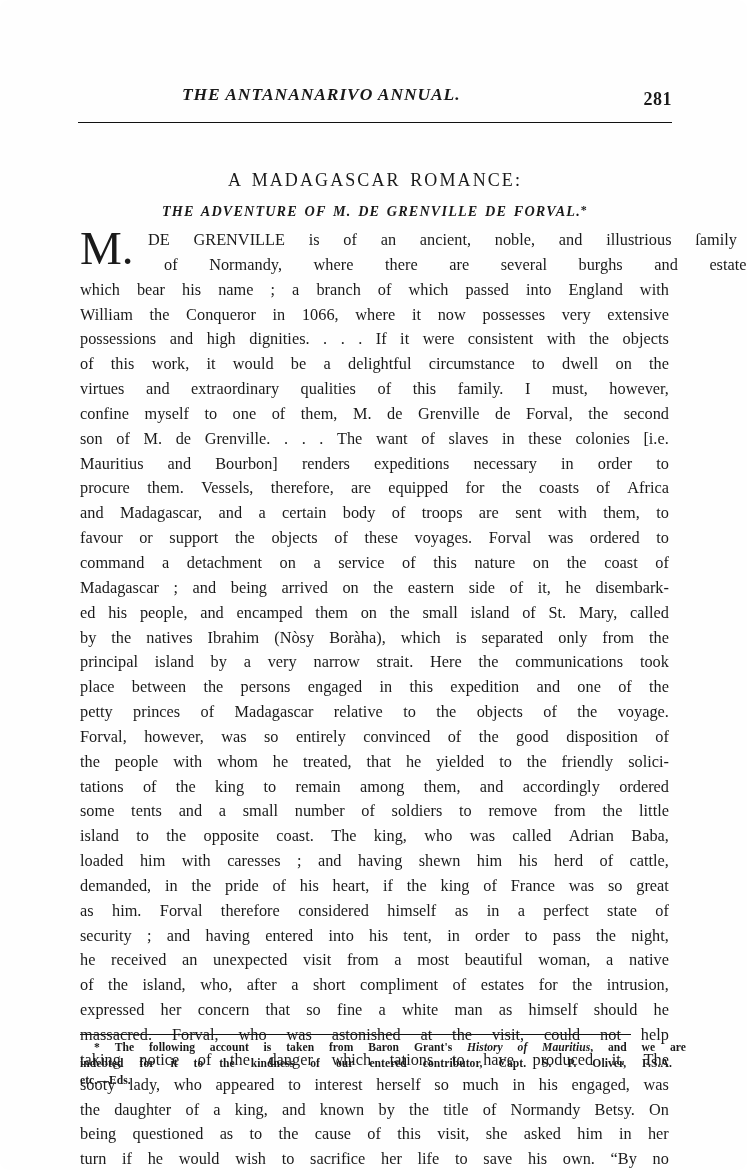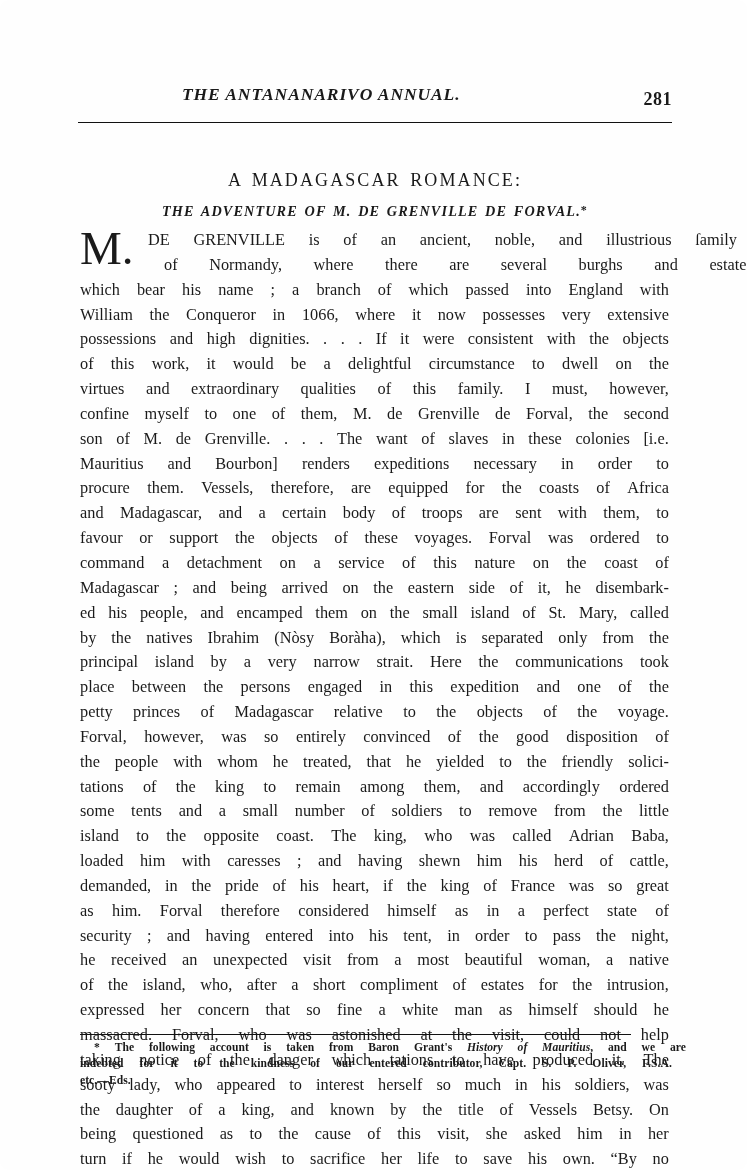--- a/index.html
+++ b/index.html
@@ -735,38 +735,38 @@
           <span class="w">lady,</span>
           <span class="w">who</span>
           <span class="w">appeared</span>
           <span class="w">to</span>
           <span class="w">interest</span>
           <span class="w">herself</span>
           <span class="w">so</span>
           <span class="w">much</span>
           <span class="w">in</span>
           <span class="w">his</span>
-          <span class="w">soldiers,</span>
+          <span class="w">engaged,</span>
           <span class="w">was</span>
         </span>
       </span>
       <span class="body-line">
         <span class="ln">
           <span class="w">the</span>
           <span class="w">daughter</span>
           <span class="w">of</span>
           <span class="w">a</span>
           <span class="w">king,</span>
           <span class="w">and</span>
           <span class="w">known</span>
           <span class="w">by</span>
           <span class="w">the</span>
           <span class="w">title</span>
           <span class="w">of</span>
-          <span class="w">Vessels</span>
+          <span class="w">Normandy</span>
           <span class="w">Betsy.</span>
           <span class="w">On</span>
         </span>
       </span>
       <span class="body-line">
         <span class="ln">
           <span class="w">being</span>
           <span class="w">questioned</span>
           <span class="w">as</span>
           <span class="w">to</span>

